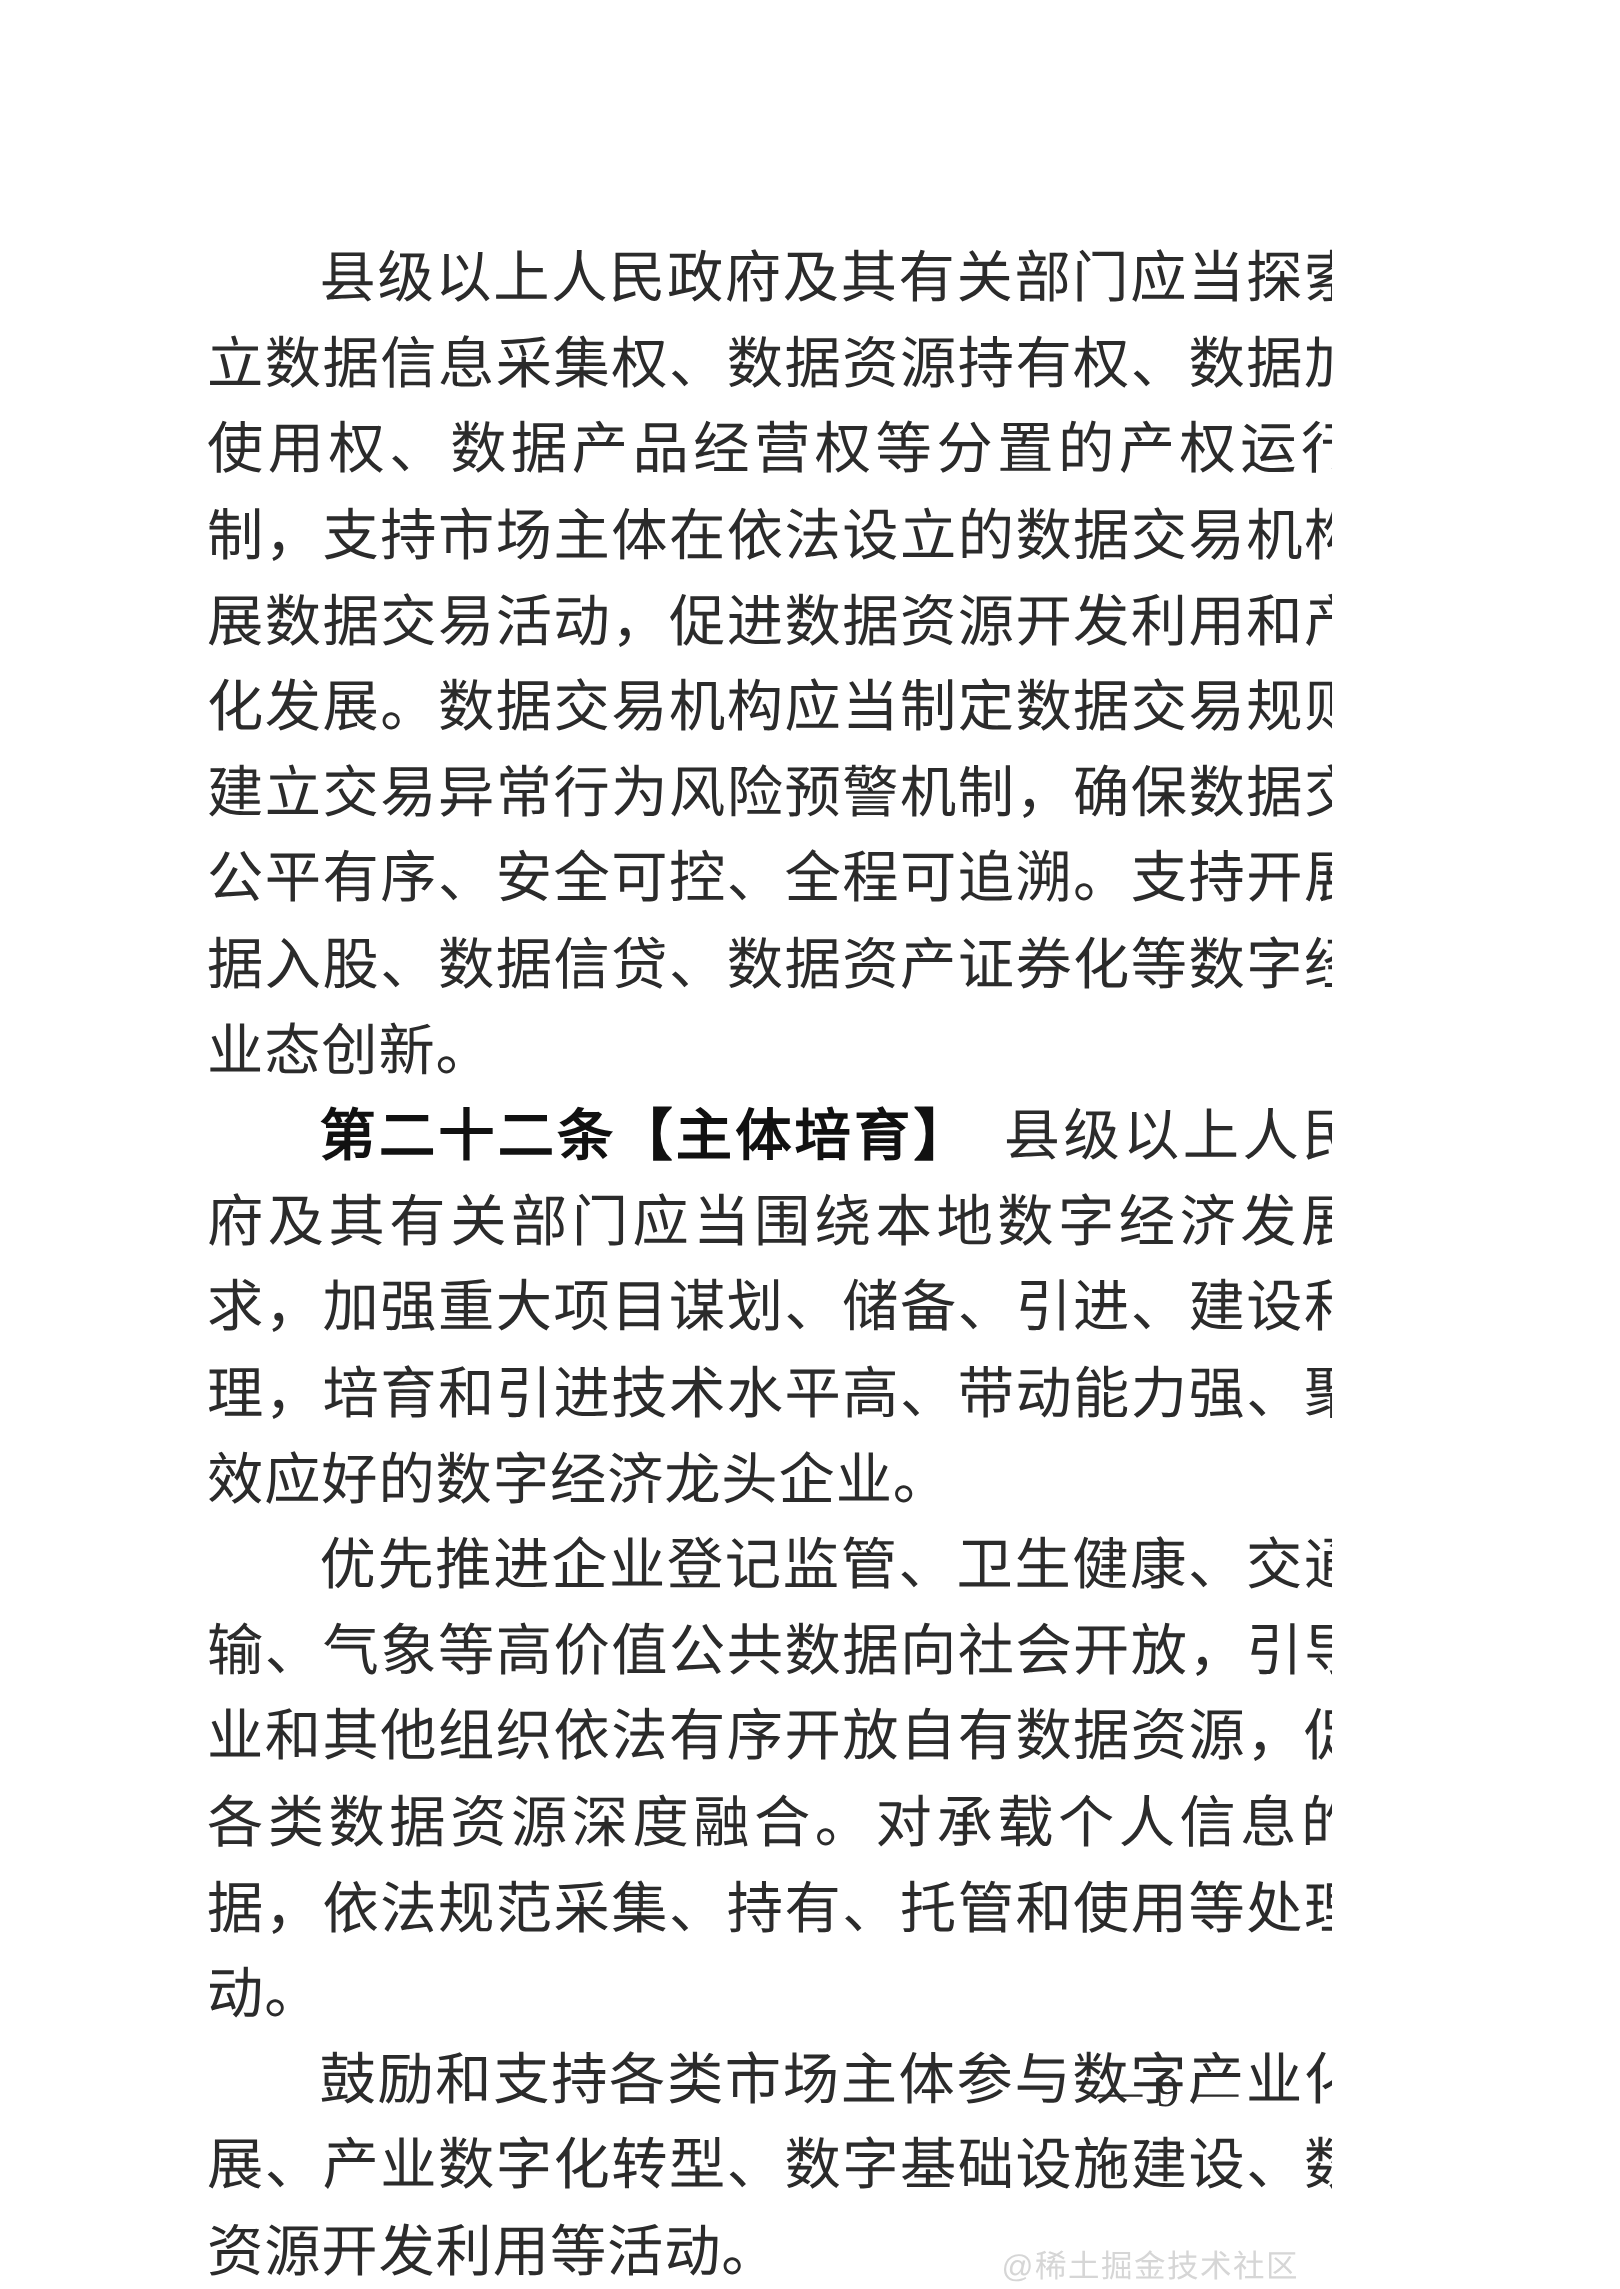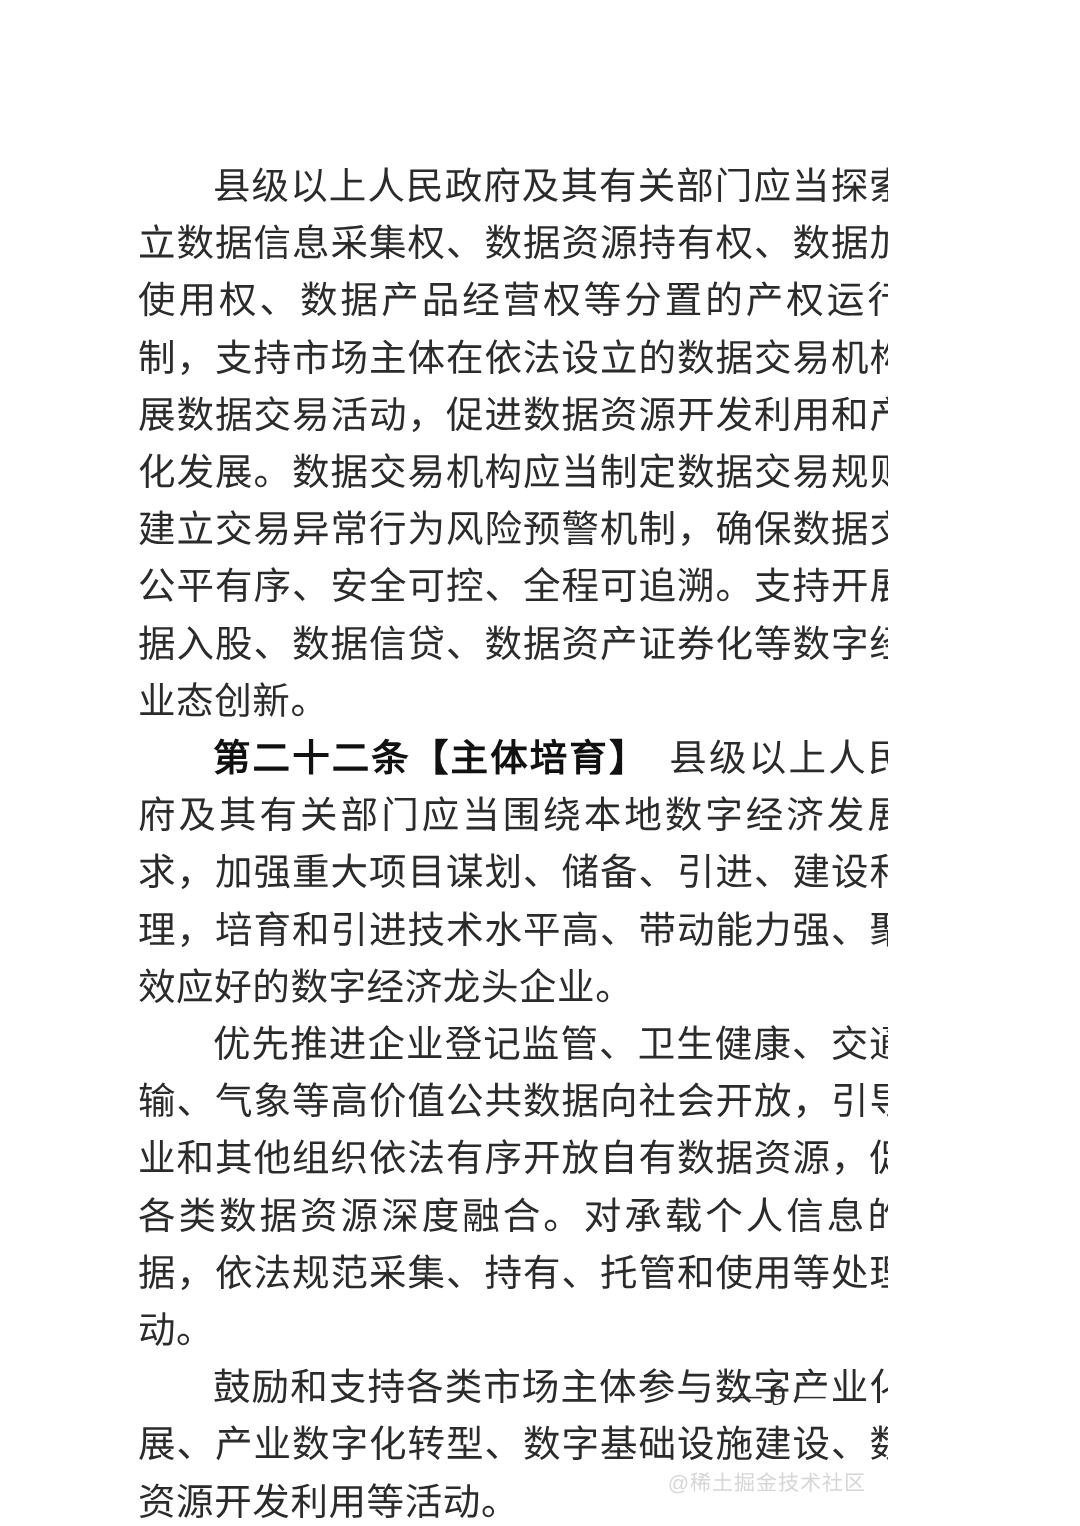--- a/index.html
+++ b/index.html
@@ -52,21 +52,21 @@
     text-align: center;
     font-size: 30px;
     color: #2b2b2b;
     letter-spacing: 1px;
     padding-left: 670px;
     box-sizing: border-box;
   }
   .watermark {
     position: absolute;
     right: 22px;
-    bottom: 30px;
+    bottom: 2px;
     font-size: 21px;
     color: #d6d6d6;
     letter-spacing: 1px;
     font-family: "Liberation Sans", "DejaVu Sans", sans-serif;
     user-select: none;
   }
 </style>
 </head>
 <body>
 

